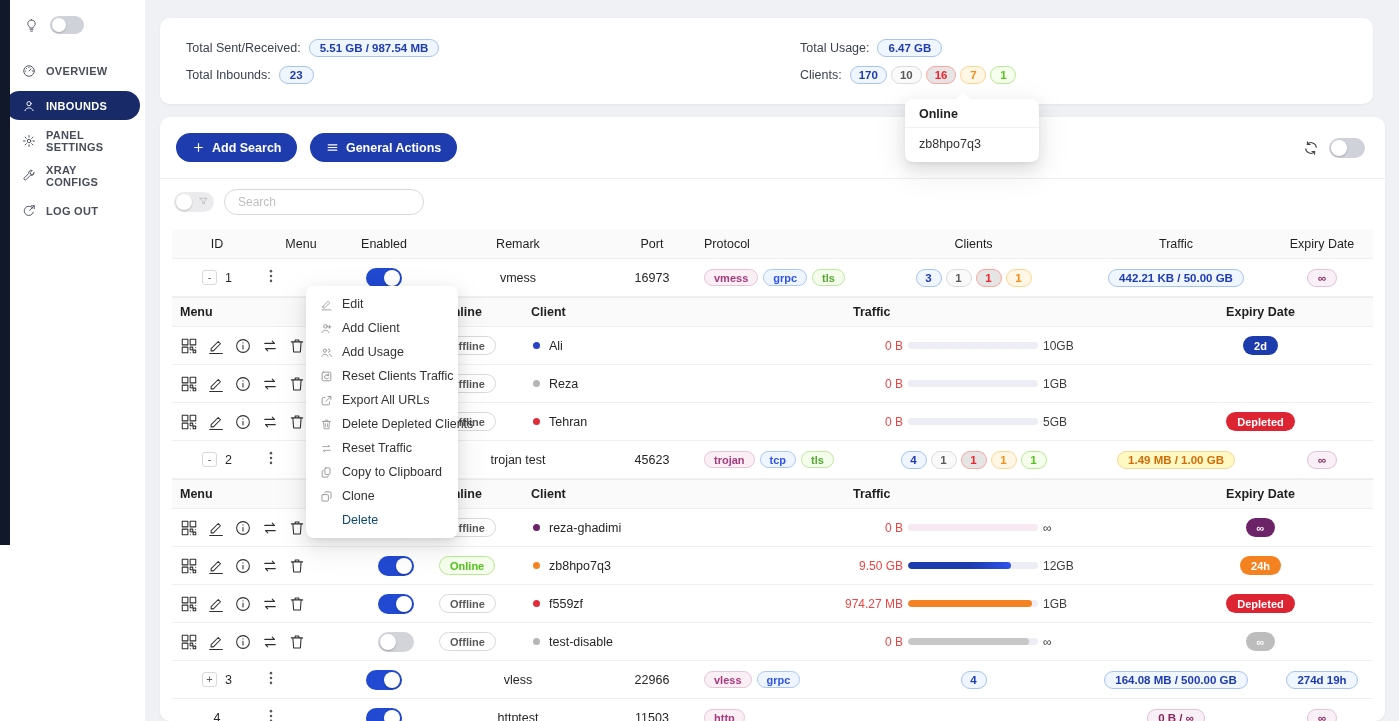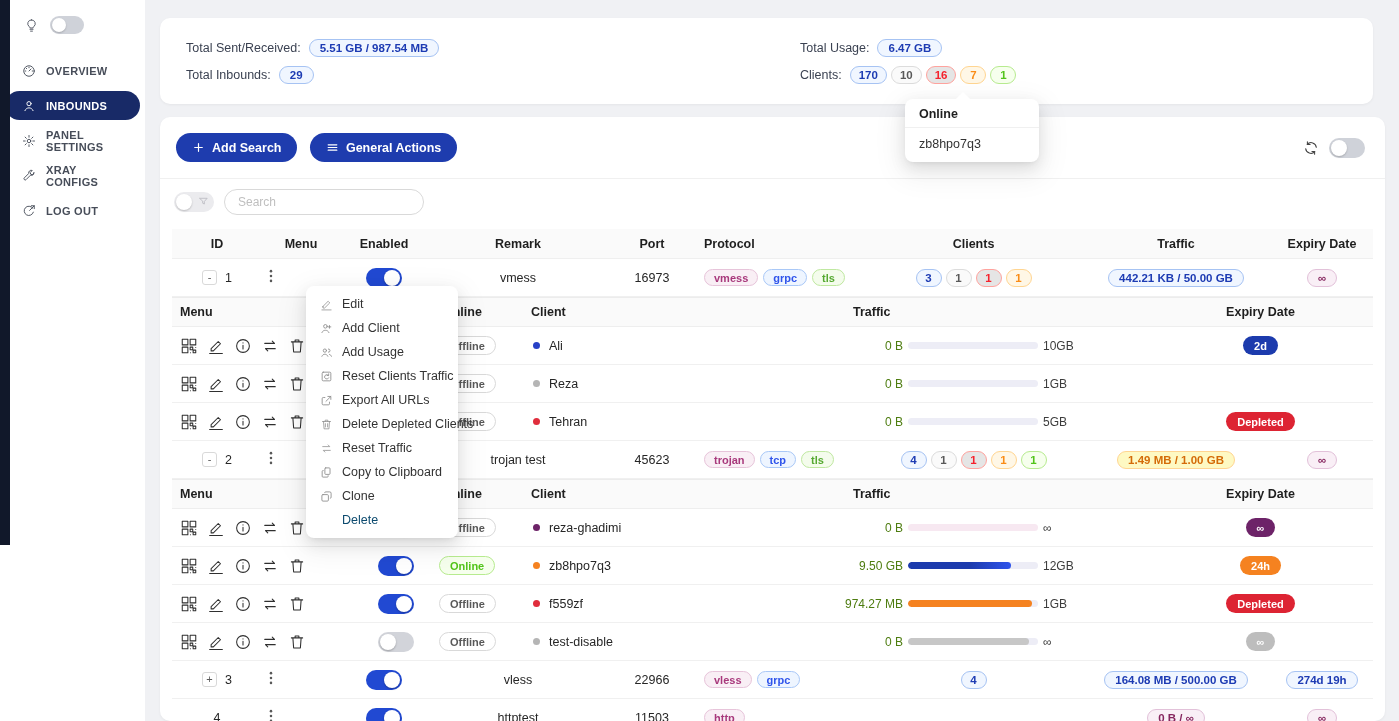--- a/index.html
+++ b/index.html
@@ -49,21 +49,21 @@
   .mini-toggle{position:relative;width:40px;height:20px;border-radius:10px;background:#ebebee;cursor:pointer}
   .mini-toggle .knob{position:absolute;top:2px;left:2px;width:16px;height:16px;background:#fff;border-radius:50%;box-shadow:0 1px 2px rgba(0,0,0,.2)}
   .mini-toggle .icon{position:absolute;right:5px;top:4px;width:11px;height:11px;color:#bdbdc4}
   .search-input{width:200px;height:26px;border:1px solid #d9d9d9;border-radius:14px;padding:0 13px;font-size:12px;color:#333;outline:none;font-family:inherit}
   .search-input::placeholder{color:#bfbfbf}
 
   
   .tbl{margin:4px 12px 0}
   .grid-m{display:grid;grid-template-columns:90px 78px 88px 180px 88px 170px 215px 190px 102px;align-items:center}
   .grid-s{display:grid;grid-template-columns:185px 78px 88px 235px 390px 225px;align-items:center}
-  .thead{height:30px;background:#fafafa;border-bottom:1px solid #efefef;font-size:12.5px;font-weight:700;color:#1f1f1f}
+  .thead{height:30px;background:#fafafa;border-bottom:1px solid #efefef;font-size:12.5px;font-weight:400;color:#1f1f1f}
   .row{height:38px;border-bottom:1px solid #f0f0f0;font-size:12.5px;color:#262626;background:#fff}
   .tc{text-align:center}.tl{padding-left:8px;text-align:left}
   .cell-id{display:flex;align-items:center;justify-content:center;gap:8px}
   .expander{width:15px;height:15px;border:1px solid #d9d9d9;border-radius:3px;background:#fff;color:#595959;font-size:11px;line-height:12px;text-align:center;cursor:pointer}
   .kebab{width:18px;height:18px;color:#595959;margin:0 auto;cursor:pointer}
   .tgl{position:relative;width:36px;height:20px;border-radius:10px;margin:0 auto;cursor:pointer}
   .tgl.on{background:#2149d2}.tgl.off{background:#d2d4da}
   .tgl .knob{position:absolute;top:2px;width:16px;height:16px;background:#fff;border-radius:50%;box-shadow:0 1px 2px rgba(0,0,0,.25)}
   .tgl.on .knob{right:2px}.tgl.off .knob{left:2px}
   .tag{display:inline-block;border-radius:10px;padding:1.5px 9px;font-size:11px;font-weight:600;border:1px solid;margin-right:5px;white-space:nowrap}
@@ -76,21 +76,21 @@
   .subhead .traffic-h{padding-left:95px;text-align:left}
   .srow{height:38px;border-bottom:1px solid #f0f0f0;font-size:12.5px;background:#fff}
   .irow{display:flex;align-items:center;gap:9px;padding-left:8px;color:#2f2f2f}
   .irow .icon{width:18px;height:18px;cursor:pointer}
   .st{display:inline-block;border-radius:11px;padding:2.5px 10px;font-size:11px;font-weight:600;border:1px solid;margin-left:4px}
   .st-off{background:#fff;border-color:#d9d9d9;color:#595959}
   .st-on{background:#f6ffed;border-color:#b7eb8f;color:#52c41a}
   .client-cell{display:flex;align-items:center;gap:9px;padding-left:10px}
   .dot{width:7px;height:7px;border-radius:50%;flex:none}
   .traffic-cell{display:flex;align-items:center;justify-content:center;gap:5px}
-  .used{width:95px;text-align:right;font-size:12px;color:#4d7c0f;white-space:nowrap}
+  .used{width:95px;text-align:right;font-size:12px;color:#ef4444;white-space:nowrap}
   .limit{width:55px;text-align:left;font-size:12px;color:#3c3c3c;white-space:nowrap}
   .bar{width:130px;height:7px;border-radius:4px;overflow:hidden}
   .trk-lav{background:#ededf6}.trk-pink{background:#f7e8f1}
   .fill{height:100%;border-radius:4px}
   .fill-blue{background:linear-gradient(90deg,#1c3bad 60%,#2f54eb)}
   .fill-orange{background:#f58220}
   .fill-gray{background:#c7c7c7}
   .b{display:inline-block;min-width:24px;text-align:center;border-radius:11px;padding:3.5px 11px;font-size:11px;font-weight:700;color:#fff}
   .b-navy{background:#1c3bad}.b-gray{background:#bdbdbd}.b-red{background:#dd2433}
   .b-purple{background:#6d2368}.b-orange{background:#f58220}
@@ -171,21 +171,21 @@
 <div class="drawer-edge"></div>
 
 <section class="card-top">
   <div class="stats-col c1">
     <div class="stat-row">
       <span>Total Sent/Received:</span>
       <span class="pill pill-blue">5.51 GB / 987.54 MB</span>
     </div>
     <div class="stat-row">
       <span>Total Inbounds:</span>
-      <span class="pill pill-blue">29</span>
+      <span class="pill pill-blue">23</span>
     </div>
   </div>
   <div class="stats-col c2">
     <div class="stat-row">
       <span>Total Usage:</span>
       <span class="pill pill-blue">6.47 GB</span>
     </div>
     <div class="stat-row">
       <span>Clients:</span>
       <span id="client-counts"><span class="cnt cnt-blue">170</span><span class="cnt cnt-gray">10</span><span class="cnt cnt-red">16</span><span class="cnt cnt-orange">7</span><span class="cnt cnt-green">1</span></span>

